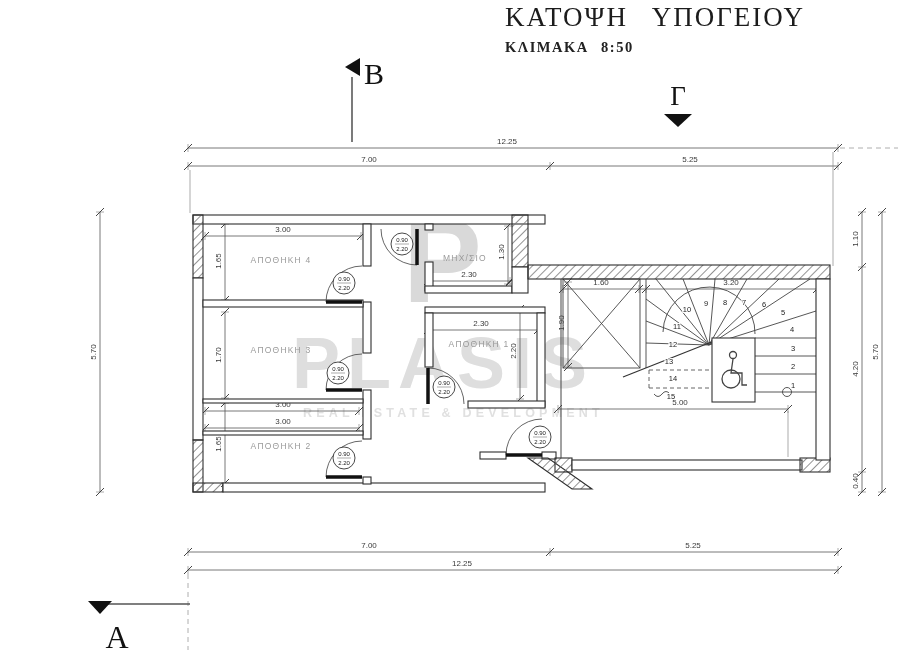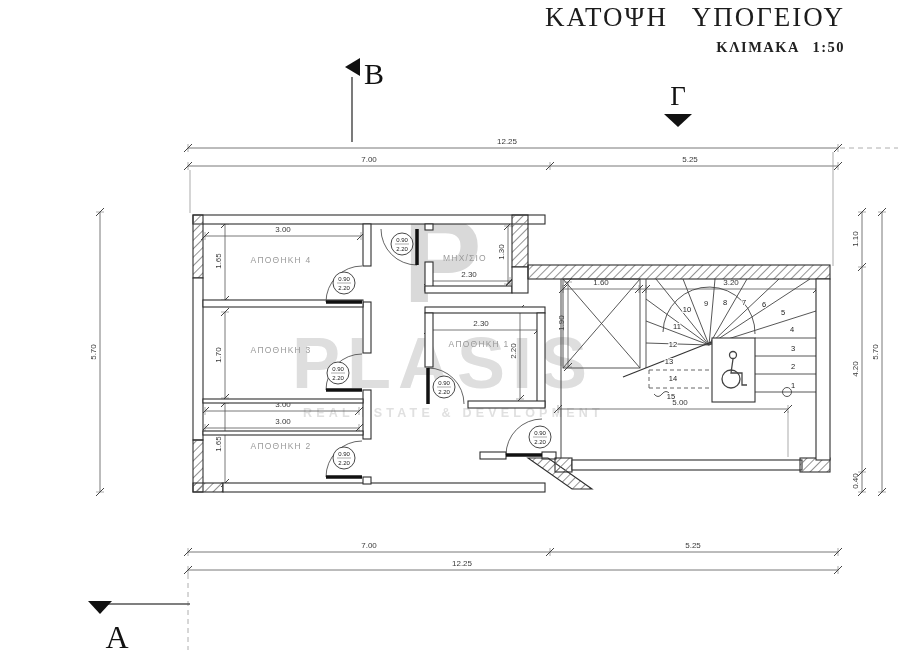--- a/index.html
+++ b/index.html
@@ -1,19 +1,19 @@
 <!DOCTYPE html>
 <html><head>
 <meta charset="utf-8">
 <style>
   html,body{margin:0;padding:0;background:#fff;}
   #stage{position:relative;width:900px;height:653px;background:#ffffff;overflow:hidden;
          font-family:"Liberation Sans",sans-serif;}
   
-  #titleblock{position:absolute;left:505px;top:2px;width:340px;text-align:right;}
+  #titleblock{position:absolute;left:505px;top:2px;width:340px;text-align:left;}
   #plan-title{font-family:"Liberation Serif",serif;font-size:27px;color:#1c1c1c;
               letter-spacing:2px;word-spacing:16px;white-space:nowrap;}
   #plan-scale{font-family:"Liberation Serif",serif;font-size:14.5px;font-weight:bold;color:#222;
               letter-spacing:1.5px;word-spacing:8px;margin-top:6px;}
   
   .wm{position:absolute;color:#dcdcdc;font-weight:bold;z-index:1;user-select:none;}
   #wm-logo{left:403px;top:208px;font-size:118px;line-height:0.9;color:#d9d9d9;}
   #wm-brand{left:292px;top:322px;font-size:72px;letter-spacing:7px;color:#dedede;}
   #wm-tagline{left:303px;top:406px;font-size:12.5px;letter-spacing:4.2px;color:#e0e0e0;}
   
@@ -44,21 +44,21 @@
 <body>
 
 <div id="stage">
 
   <div class="wm" id="wm-logo">P</div>
   <div class="wm" id="wm-brand">PLASIS</div>
   <div class="wm" id="wm-tagline">REAL ESTATE &amp; DEVELOPMENT</div>
 
   <div id="titleblock" style="z-index:3;position:absolute;">
     <div id="plan-title">ΚΑΤΟΨΗ ΥΠΟΓΕΙΟΥ</div>
-    <div id="plan-scale">ΚΛΙΜΑΚΑ 1:50</div>
+    <div id="plan-scale">ΚΛΙΜΑΚΑ 8:50</div>
   </div>
 
   <svg id="plan-svg" width="900" height="653" viewBox="0 0 900 653">
     <defs>
       <pattern id="hp" width="6" height="6" patternUnits="userSpaceOnUse" patternTransform="rotate(45)">
         <line x1="0" y1="0" x2="0" y2="6" stroke="#777" stroke-width="1.6"></line>
       </pattern>
       <g id="tkx">
         <line y1="-4" y2="4" class="xl"></line>
         <line x1="-4" y1="4" x2="4" y2="-4" stroke="#444" stroke-width="1"></line>

